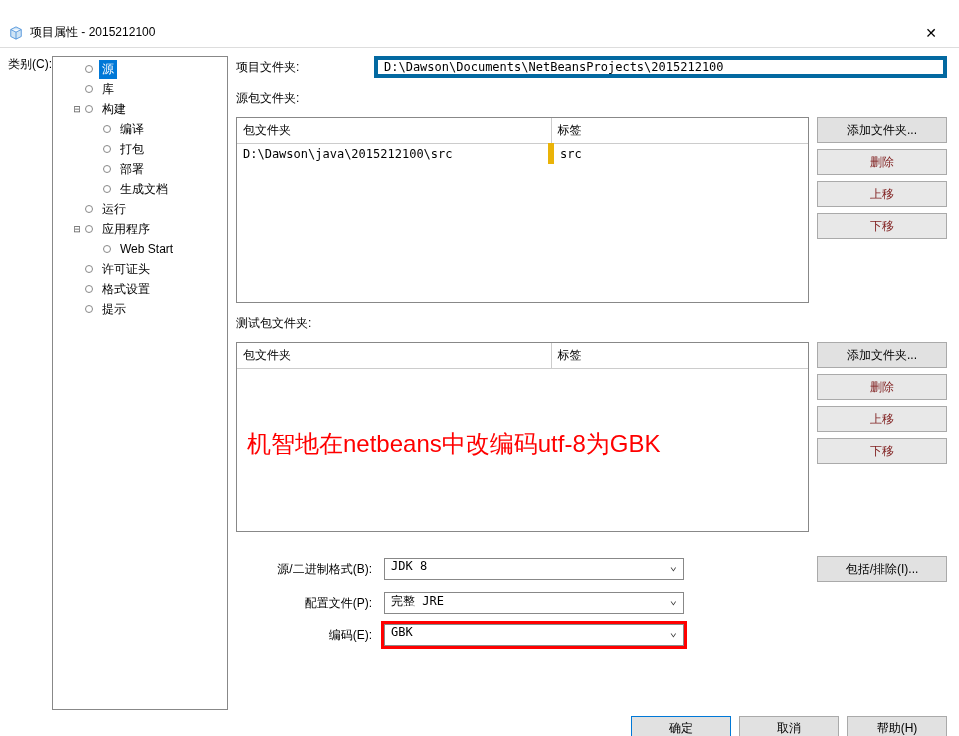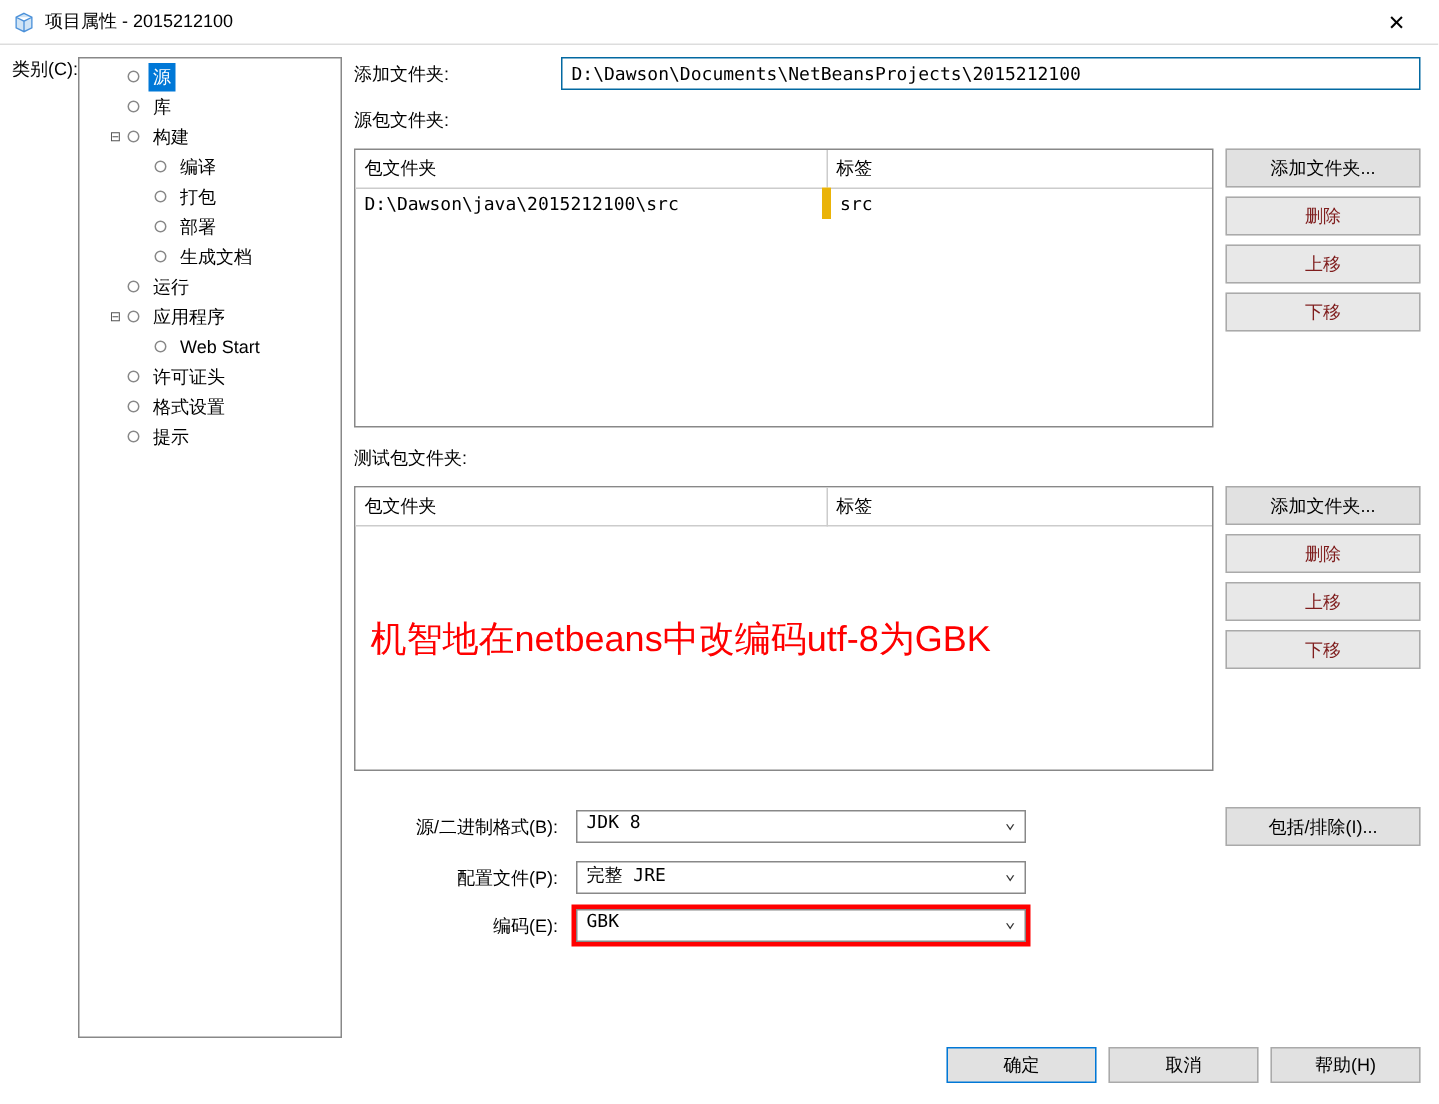--- a/index.html
+++ b/index.html
@@ -1,18 +1,18 @@
 <!DOCTYPE html>
 <html><head>
   <meta charset="utf-8">
   <style>
     * { box-sizing: border-box; margin: 0; padding: 0; }
     body { font-family: "Microsoft YaHei", SimSun, sans-serif; font-size: 12px; background: #fff; width: 959px; height: 736px; overflow: hidden; }
     
-    .titlebar { height: 30px; background: #fff; border-bottom: 1px solid #ddd; display: flex; align-items: center; padding: 0 8px; }
+    .titlebar { height: 30px; background: #fff; border-bottom: 1px solid #ddd; display: flex; align-items: center; padding: 0 8px; margin-top: 18px; }
     .titlebar-icon { width: 16px; height: 16px; margin-right: 6px; display: inline-flex; align-items: center; justify-content: center; }
     .titlebar-title { flex: 1; font-size: 12px; color: #000; }
     .titlebar-close { width: 40px; height: 30px; display: flex; align-items: center; justify-content: center; cursor: pointer; font-size: 14px; }
     
     .content { display: flex; height: 670px; padding: 8px; gap: 8px; }
     
     .sidebar { width: 220px; display: flex; flex-direction: row; }
     .sidebar-label { margin-bottom: 4px; font-size: 12px; }
     .tree { border: 1px solid #888; flex: 1; background: #fff; overflow: auto; padding: 2px 0; }
     .tree-node { display: flex; align-items: center; height: 20px; padding-left: 4px; cursor: pointer; white-space: nowrap; }
@@ -20,21 +20,21 @@
     .tree-bullet { width: 8px; height: 8px; border: 1px solid #888; border-radius: 50%; margin-right: 6px; background: #fff; }
     .tree-label { font-size: 12px; padding: 1px 3px; }
     .tree-node.selected .tree-label { background: #0078d7; color: #fff; }
     .tree-node.d1 { padding-left: 18px; }
     .tree-node.d2 { padding-left: 36px; }
     
     .main { flex: 1; display: flex; flex-direction: column; gap: 8px; padding-right: 4px; }
     
     .row { display: flex; align-items: center; gap: 8px; }
     .row-label { width: 130px; font-size: 12px; }
-    .text-input { flex: 1; height: 22px; border: 1px solid #0369a1; padding: 2px 6px; font-size: 12px; background: #fff; font-family: monospace, "Microsoft YaHei"; }
+    .text-input { flex: 1; height: 22px; border: 4px solid #0369a1; padding: 2px 6px; font-size: 12px; background: #fff; font-family: monospace, "Microsoft YaHei"; }
     
     .section-label { font-size: 12px; margin-top: 4px; margin-bottom: 2px; }
     
     .table-section { display: flex; gap: 8px; }
     .table-wrap { flex: 1; border: 1px solid #888; background: #fff; height: 186px; overflow: auto; }
     .table-wrap.tall { height: 190px; position: relative; }
     table { width: 100%; border-collapse: collapse; font-size: 12px; }
     th { text-align: left; font-weight: normal; padding: 4px 6px; border-bottom: 1px solid #ccc; border-right: 1px solid #ccc; background: #fff; }
     td { padding: 3px 6px; border-right: 6px solid #eab308; font-family: monospace, "Microsoft YaHei"; }
     th:last-child, td:last-child { border-right: none; }
@@ -139,21 +139,21 @@
         <div class="tree-node d1">
           <span class="tree-toggle"></span>
           <span class="tree-bullet"></span>
           <span class="tree-label">提示</span>
         </div>
       </div>
   </div>
 
   <div class="main">
     <div class="row">
-      <span class="row-label">添加文件夹:</span>
+      <span class="row-label">项目文件夹:</span>
       <input class="text-input" type="text" readonly="" value="D:\Dawson\Documents\NetBeansProjects\2015212100" style="">
     </div>
 
     <div class="section-label">源包文件夹:</div>
     <div class="table-section">
       <div class="table-wrap">
         <table>
           <thead>
               <tr>
             <th style="width:55%">包文件夹</th>

